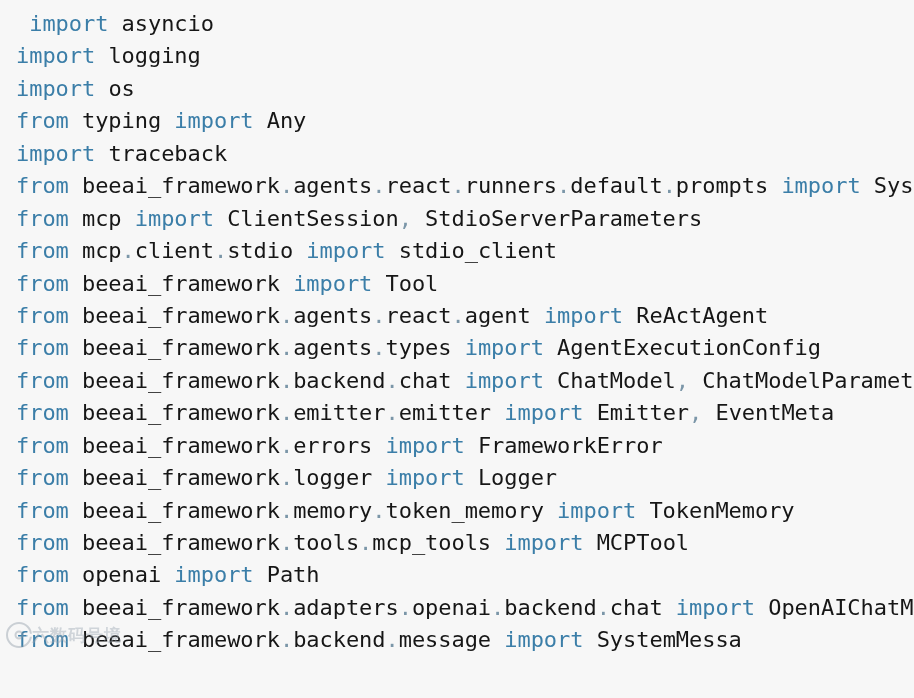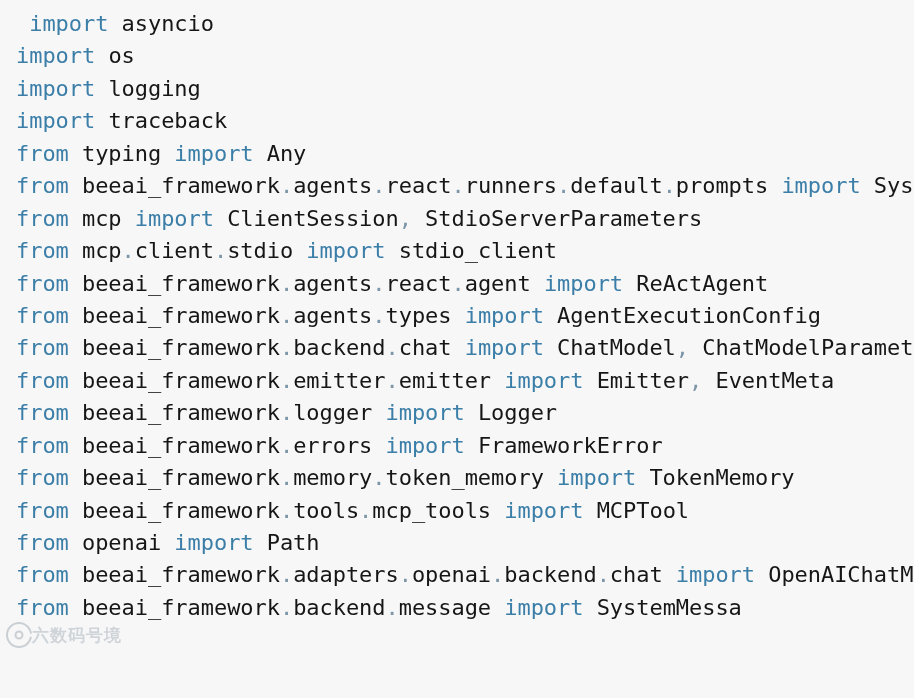--- a/index.html
+++ b/index.html
@@ -92,33 +92,34 @@
     letter-spacing: 1px;
     white-space: nowrap;
   }
 </style>
 </head>
 <body>
 
 <div id="code-view">
   <div id="code-lines">
       <div class="code-line"><span class="tok tok-plain"> </span><span class="tok tok-kw">import</span><span class="tok tok-plain"> </span><span class="tok tok-name">asyncio</span></div>
+      <div class="code-line"><span class="tok tok-kw">import</span><span class="tok tok-plain"> </span><span class="tok tok-name">logging</span></div>
       <div class="code-line"><span class="tok tok-kw">import</span><span class="tok tok-plain"> </span><span class="tok tok-name">os</span></div>
-      <div class="code-line"><span class="tok tok-kw">import</span><span class="tok tok-plain"> </span><span class="tok tok-name">logging</span></div>
+      <div class="code-line"><span class="tok tok-kw">from</span><span class="tok tok-plain"> </span><span class="tok tok-name">typing</span><span class="tok tok-plain"> </span><span class="tok tok-kw">import</span><span class="tok tok-plain"> </span><span class="tok tok-name">Any</span></div>
       <div class="code-line"><span class="tok tok-kw">import</span><span class="tok tok-plain"> </span><span class="tok tok-name">traceback</span></div>
-      <div class="code-line"><span class="tok tok-kw">from</span><span class="tok tok-plain"> </span><span class="tok tok-name">typing</span><span class="tok tok-plain"> </span><span class="tok tok-kw">import</span><span class="tok tok-plain"> </span><span class="tok tok-name">Any</span></div>
       <div class="code-line"><span class="tok tok-kw">from</span><span class="tok tok-plain"> </span><span class="tok tok-name">beeai_framework</span><span class="tok tok-punct">.</span><span class="tok tok-name">agents</span><span class="tok tok-punct">.</span><span class="tok tok-name">react</span><span class="tok tok-punct">.</span><span class="tok tok-name">runners</span><span class="tok tok-punct">.</span><span class="tok tok-name">default</span><span class="tok tok-punct">.</span><span class="tok tok-name">prompts</span><span class="tok tok-plain"> </span><span class="tok tok-kw">import</span><span class="tok tok-plain"> </span><span class="tok tok-name">SystemPromp</span></div>
       <div class="code-line"><span class="tok tok-kw">from</span><span class="tok tok-plain"> </span><span class="tok tok-name">mcp</span><span class="tok tok-plain"> </span><span class="tok tok-kw">import</span><span class="tok tok-plain"> </span><span class="tok tok-name">ClientSession</span><span class="tok tok-punct">,</span><span class="tok tok-plain"> </span><span class="tok tok-name">StdioServerParameters</span></div>
       <div class="code-line"><span class="tok tok-kw">from</span><span class="tok tok-plain"> </span><span class="tok tok-name">mcp</span><span class="tok tok-punct">.</span><span class="tok tok-name">client</span><span class="tok tok-punct">.</span><span class="tok tok-name">stdio</span><span class="tok tok-plain"> </span><span class="tok tok-kw">import</span><span class="tok tok-plain"> </span><span class="tok tok-name">stdio_client</span></div>
+      <div class="code-line"><span class="tok tok-kw">from</span><span class="tok tok-plain"> </span><span class="tok tok-name">beeai_framework</span><span class="tok tok-plain"> </span><span class="tok tok-kw">import</span><span class="tok tok-plain"> </span><span class="tok tok-name">Tool</span></div>
       <div class="code-line"><span class="tok tok-kw">from</span><span class="tok tok-plain"> </span><span class="tok tok-name">beeai_framework</span><span class="tok tok-punct">.</span><span class="tok tok-name">agents</span><span class="tok tok-punct">.</span><span class="tok tok-name">react</span><span class="tok tok-punct">.</span><span class="tok tok-name">agent</span><span class="tok tok-plain"> </span><span class="tok tok-kw">import</span><span class="tok tok-plain"> </span><span class="tok tok-name">ReActAgent</span></div>
       <div class="code-line"><span class="tok tok-kw">from</span><span class="tok tok-plain"> </span><span class="tok tok-name">beeai_framework</span><span class="tok tok-punct">.</span><span class="tok tok-name">agents</span><span class="tok tok-punct">.</span><span class="tok tok-name">types</span><span class="tok tok-plain"> </span><span class="tok tok-kw">import</span><span class="tok tok-plain"> </span><span class="tok tok-name">AgentExecutionConfig</span></div>
       <div class="code-line"><span class="tok tok-kw">from</span><span class="tok tok-plain"> </span><span class="tok tok-name">beeai_framework</span><span class="tok tok-punct">.</span><span class="tok tok-name">backend</span><span class="tok tok-punct">.</span><span class="tok tok-name">chat</span><span class="tok tok-plain"> </span><span class="tok tok-kw">import</span><span class="tok tok-plain"> </span><span class="tok tok-name">ChatModel</span><span class="tok tok-punct">,</span><span class="tok tok-plain"> </span><span class="tok tok-name">ChatModelParameters</span></div>
       <div class="code-line"><span class="tok tok-kw">from</span><span class="tok tok-plain"> </span><span class="tok tok-name">beeai_framework</span><span class="tok tok-punct">.</span><span class="tok tok-name">emitter</span><span class="tok tok-punct">.</span><span class="tok tok-name">emitter</span><span class="tok tok-plain"> </span><span class="tok tok-kw">import</span><span class="tok tok-plain"> </span><span class="tok tok-name">Emitter</span><span class="tok tok-punct">,</span><span class="tok tok-plain"> </span><span class="tok tok-name">EventMeta</span></div>
+      <div class="code-line"><span class="tok tok-kw">from</span><span class="tok tok-plain"> </span><span class="tok tok-name">beeai_framework</span><span class="tok tok-punct">.</span><span class="tok tok-name">errors</span><span class="tok tok-plain"> </span><span class="tok tok-kw">import</span><span class="tok tok-plain"> </span><span class="tok tok-name">FrameworkError</span></div>
       <div class="code-line"><span class="tok tok-kw">from</span><span class="tok tok-plain"> </span><span class="tok tok-name">beeai_framework</span><span class="tok tok-punct">.</span><span class="tok tok-name">logger</span><span class="tok tok-plain"> </span><span class="tok tok-kw">import</span><span class="tok tok-plain"> </span><span class="tok tok-name">Logger</span></div>
-      <div class="code-line"><span class="tok tok-kw">from</span><span class="tok tok-plain"> </span><span class="tok tok-name">beeai_framework</span><span class="tok tok-punct">.</span><span class="tok tok-name">errors</span><span class="tok tok-plain"> </span><span class="tok tok-kw">import</span><span class="tok tok-plain"> </span><span class="tok tok-name">FrameworkError</span></div>
       <div class="code-line"><span class="tok tok-kw">from</span><span class="tok tok-plain"> </span><span class="tok tok-name">beeai_framework</span><span class="tok tok-punct">.</span><span class="tok tok-name">memory</span><span class="tok tok-punct">.</span><span class="tok tok-name">token_memory</span><span class="tok tok-plain"> </span><span class="tok tok-kw">import</span><span class="tok tok-plain"> </span><span class="tok tok-name">TokenMemory</span></div>
       <div class="code-line"><span class="tok tok-kw">from</span><span class="tok tok-plain"> </span><span class="tok tok-name">beeai_framework</span><span class="tok tok-punct">.</span><span class="tok tok-name">tools</span><span class="tok tok-punct">.</span><span class="tok tok-name">mcp_tools</span><span class="tok tok-plain"> </span><span class="tok tok-kw">import</span><span class="tok tok-plain"> </span><span class="tok tok-name">MCPTool</span></div>
       <div class="code-line"><span class="tok tok-kw">from</span><span class="tok tok-plain"> </span><span class="tok tok-name">openai</span><span class="tok tok-plain"> </span><span class="tok tok-kw">import</span><span class="tok tok-plain"> </span><span class="tok tok-name">Path</span></div>
       <div class="code-line"><span class="tok tok-kw">from</span><span class="tok tok-plain"> </span><span class="tok tok-name">beeai_framework</span><span class="tok tok-punct">.</span><span class="tok tok-name">adapters</span><span class="tok tok-punct">.</span><span class="tok tok-name">openai</span><span class="tok tok-punct">.</span><span class="tok tok-name">backend</span><span class="tok tok-punct">.</span><span class="tok tok-name">chat</span><span class="tok tok-plain"> </span><span class="tok tok-kw">import</span><span class="tok tok-plain"> </span><span class="tok tok-name">OpenAIChatModel</span></div>
       <div class="code-line"><span class="tok tok-kw">from</span><span class="tok tok-plain"> </span><span class="tok tok-name">beeai_framework</span><span class="tok tok-punct">.</span><span class="tok tok-name">backend</span><span class="tok tok-punct">.</span><span class="tok tok-name">message</span><span class="tok tok-plain"> </span><span class="tok tok-kw">import</span><span class="tok tok-plain"> </span><span class="tok tok-name">SystemMessa</span></div>
     </div>
 
   <div id="watermark">
     <span class="wm-logo"></span>
     <span class="wm-text">六数码号境</span>

